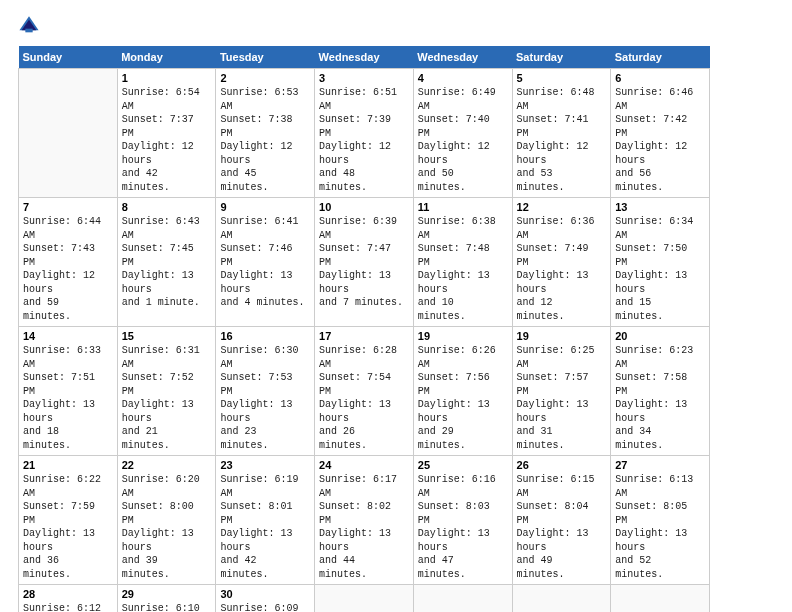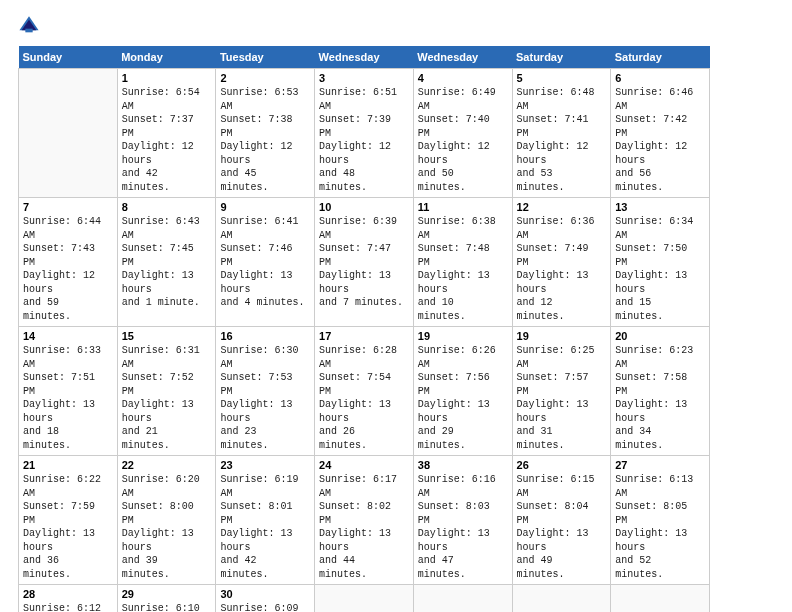--- a/index.html
+++ b/index.html
@@ -219,21 +219,21 @@
           </td>
           <td>
             <span class="day-num">23</span>
             <div class="day-info">Sunrise: 6:19 AM<br>Sunset: 8:01 PM<br>Daylight: 13 hours<br>and 42 minutes.</div>
           </td>
           <td>
             <span class="day-num">24</span>
             <div class="day-info">Sunrise: 6:17 AM<br>Sunset: 8:02 PM<br>Daylight: 13 hours<br>and 44 minutes.</div>
           </td>
           <td>
-            <span class="day-num">38</span>
+            <span class="day-num">25</span>
             <div class="day-info">Sunrise: 6:16 AM<br>Sunset: 8:03 PM<br>Daylight: 13 hours<br>and 47 minutes.</div>
           </td>
           <td>
             <span class="day-num">26</span>
             <div class="day-info">Sunrise: 6:15 AM<br>Sunset: 8:04 PM<br>Daylight: 13 hours<br>and 49 minutes.</div>
           </td>
           <td>
             <span class="day-num">27</span>
             <div class="day-info">Sunrise: 6:13 AM<br>Sunset: 8:05 PM<br>Daylight: 13 hours<br>and 52 minutes.</div>
           </td>

